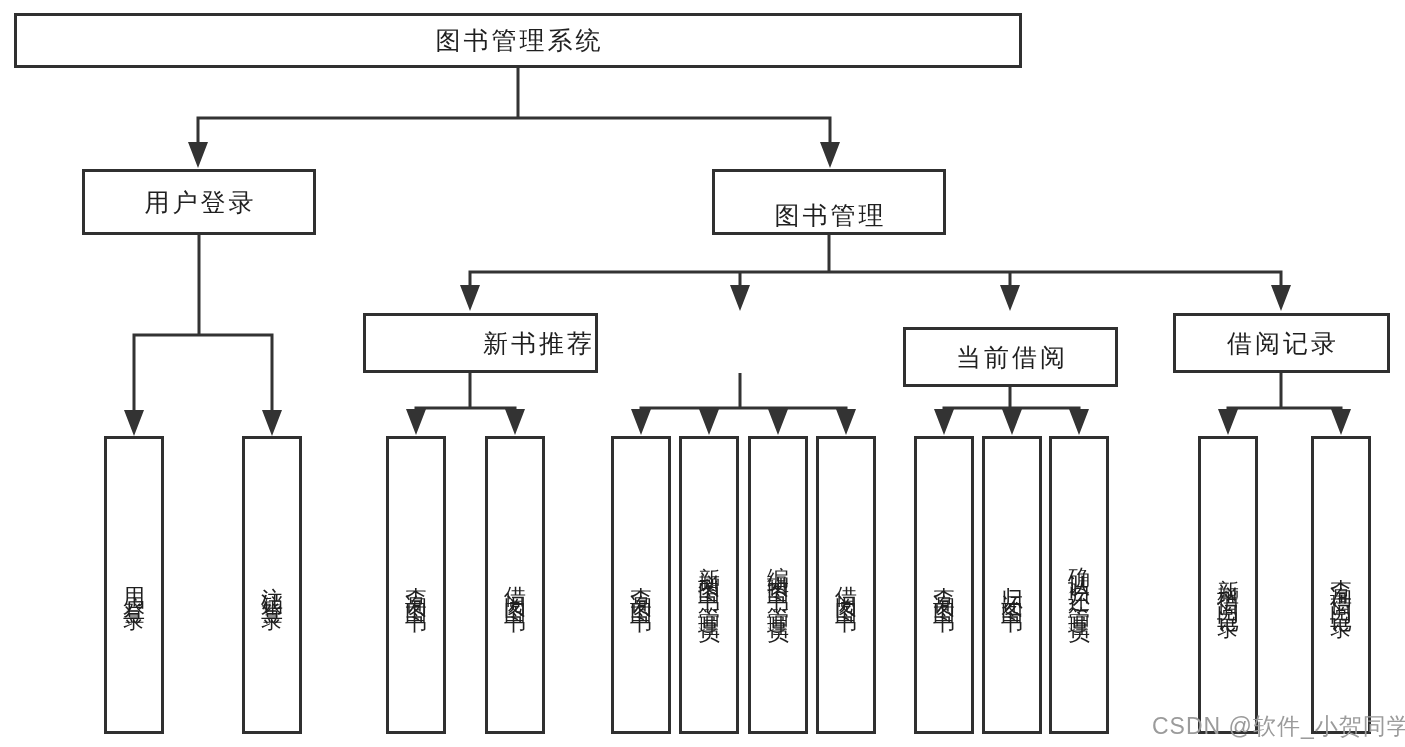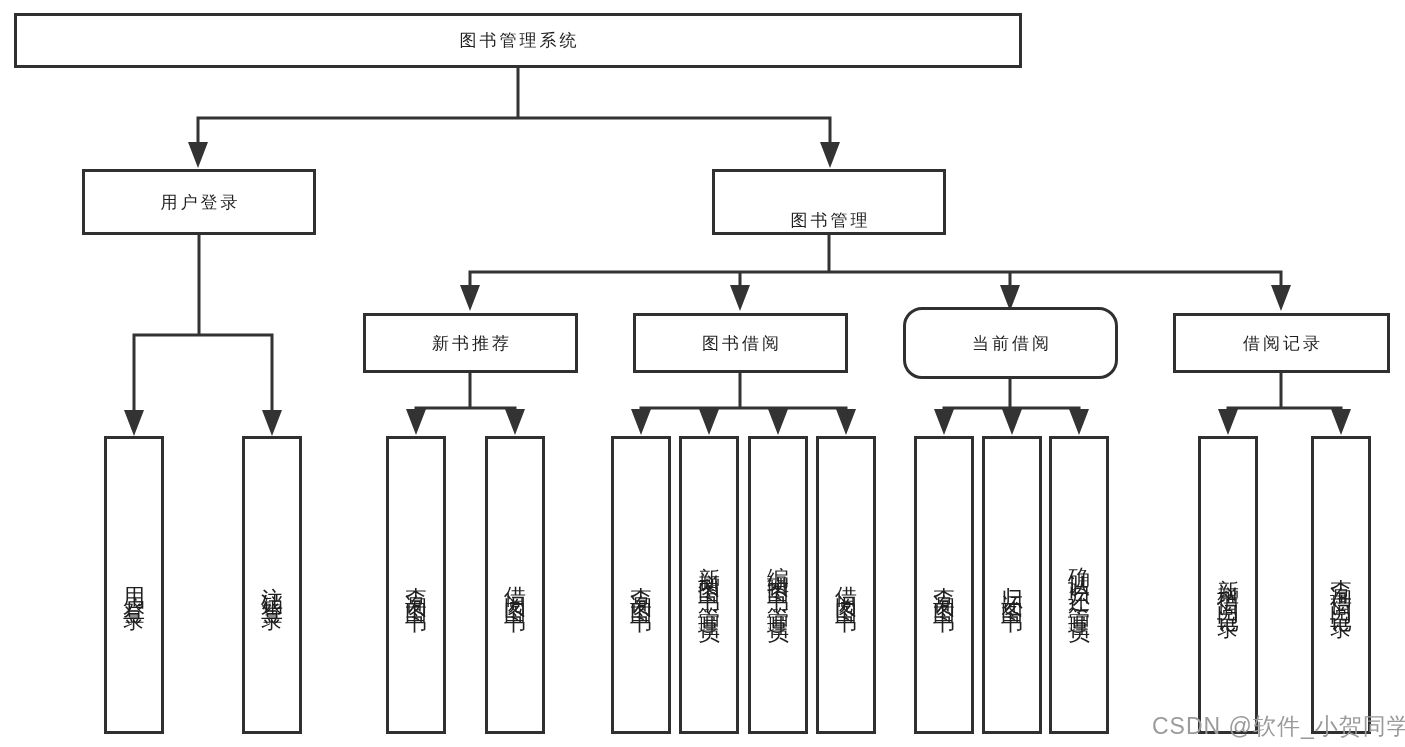--- a/index.html
+++ b/index.html
@@ -23,41 +23,41 @@
     position: absolute;
     box-sizing: border-box;
     border: 3px solid #303030;
     background: #ffffff;
     display: flex;
     align-items: center;
     justify-content: center;
     color: #1f1f1f;
   }
   .node .h-label {
-    font-size: 17px;
+    font-size: 25px;
     letter-spacing: 3px;
     white-space: nowrap;
     text-align: center;
     text-indent: 3px; 
   }
   .leaf .v-label {
     writing-mode: vertical-rl;
     text-orientation: mixed;
     font-size: 22px;
     line-height: 1;
     letter-spacing: 8px;
     white-space: nowrap;
   }
   
   .n-root   { left: 14px;   top: 13px;  width: 1008px; height: 55px; }
   .n-l2-0   { left: 82px;   top: 169px; width: 234px;  height: 66px; }
   .n-l2-1   { left: 712px;  top: 169px; width: 234px;  height: 66px; align-items: flex-end; }
-  .n-l3-0   { left: 363px;  top: 313px; width: 215px;  height: 60px; }
+  .n-l3-0   { left: 363px;  top: 313px; width: 235px;  height: 60px; justify-content: flex-end; }
   .n-l3-1   { left: 633px;  top: 313px; width: 215px;  height: 60px; }
-  .n-l3-2   { left: 903px;  top: 307px; width: 215px;  height: 72px; border-radius: 19px; }
+  .n-l3-2   { left: 903px;  top: 327px; width: 215px;  height: 60px; }
   .n-l3-3   { left: 1173px; top: 313px; width: 217px;  height: 60px; }
   .leaf     { top: 436px; width: 60px; height: 298px; }
   .n-leaf-0  { left: 104px; }
   .n-leaf-1  { left: 242px; }
   .n-leaf-2  { left: 386px; }
   .n-leaf-3  { left: 485px; }
   .n-leaf-4  { left: 611px; }
   .n-leaf-5  { left: 679px; }
   .n-leaf-6  { left: 748px; }
   .n-leaf-7  { left: 816px; }
@@ -113,23 +113,20 @@
   <div class="node n-l2-0">
     <span class="h-label">用户登录</span>
   </div>
   <div class="node n-l2-1">
     <span class="h-label">图书管理</span>
   </div>
 
   <div class="node n-l3-0">
     <span class="h-label">新书推荐</span>
   </div>
-  <div class="node n-l3-1">
-    <span class="h-label">图书借阅</span>
-  </div>
   <div class="node n-l3-2">
     <span class="h-label">当前借阅</span>
   </div>
   <div class="node n-l3-3">
     <span class="h-label">借阅记录</span>
   </div>
 
   <div class="node leaf n-leaf-0">
     <span class="v-label">用户登录</span>
   </div>

